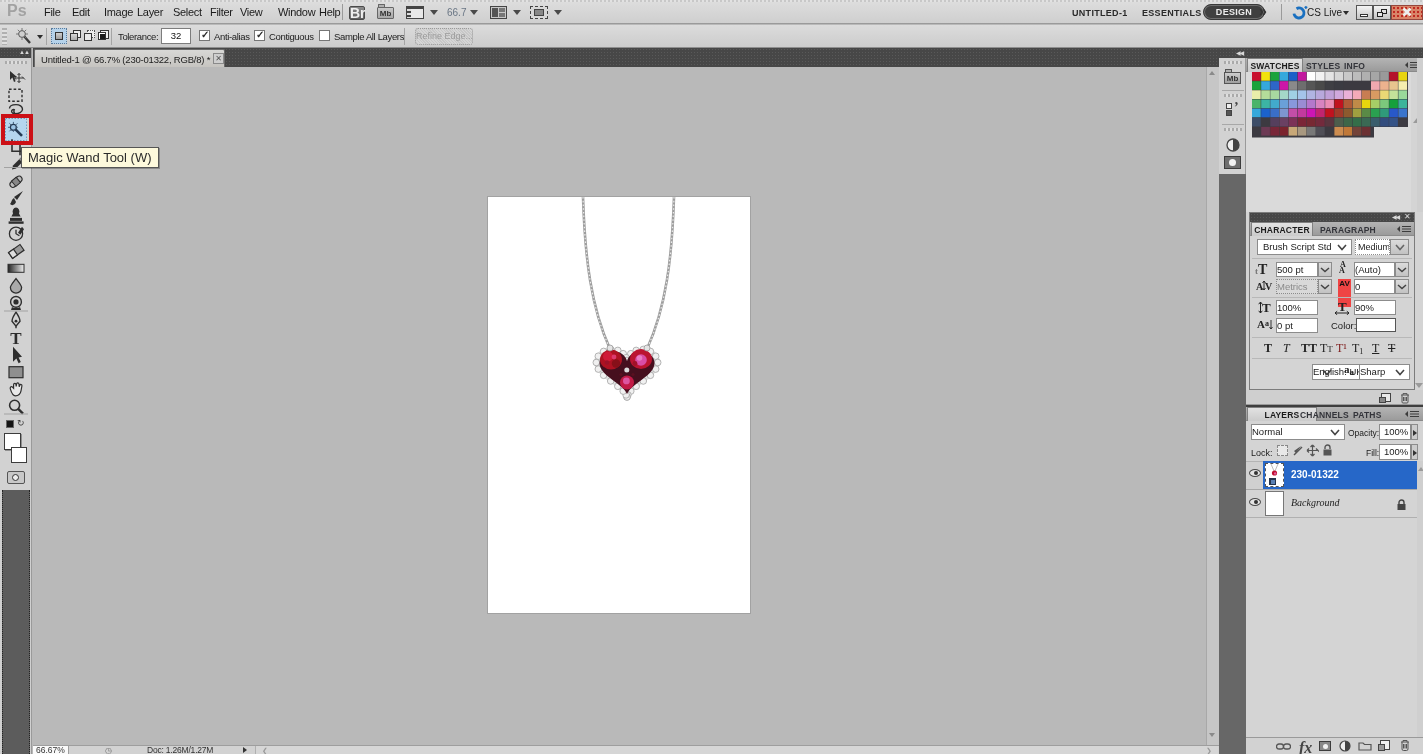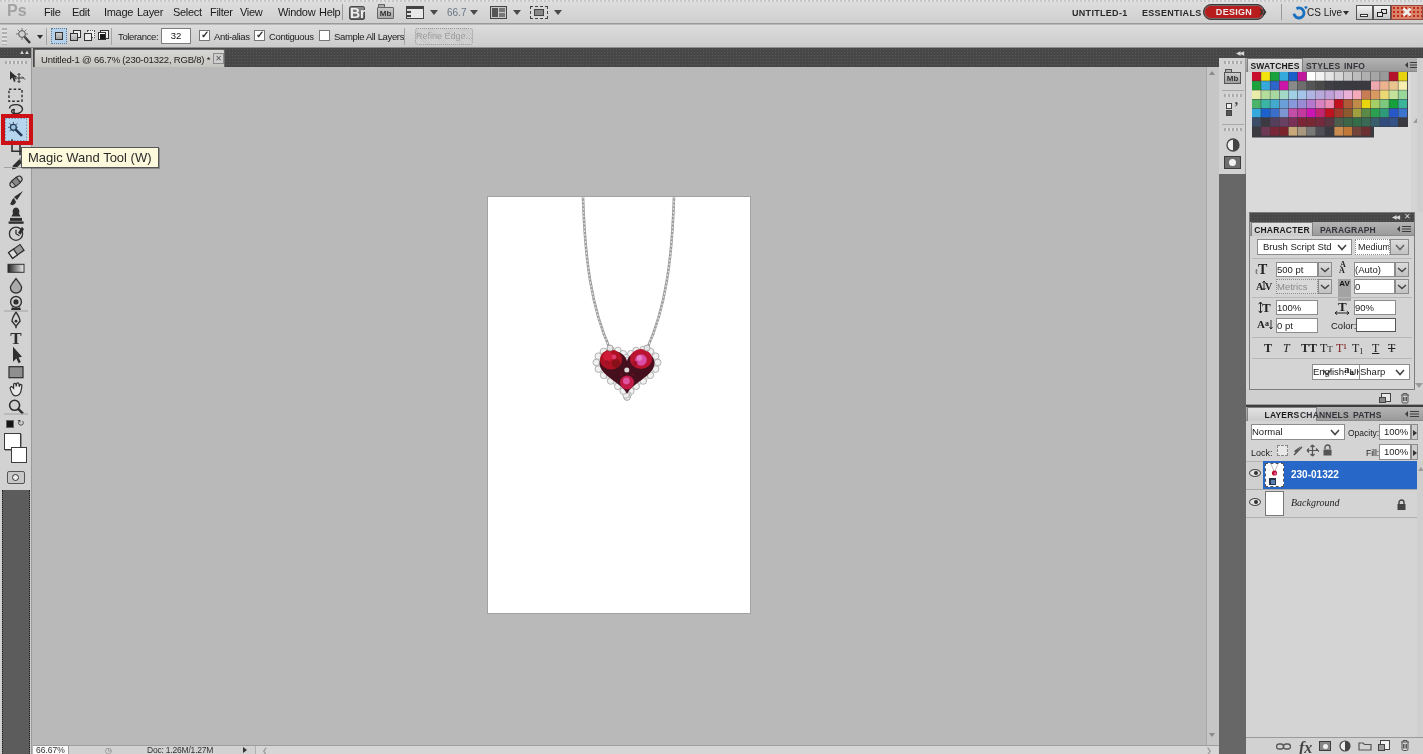--- a/index.html
+++ b/index.html
@@ -47,21 +47,21 @@
     <div class="abs" style="left:8px;top:1px;width:6px;height:4px;background:#777"></div>
     <div class="abs" style="left:8px;top:6px;width:6px;height:4px;background:#777"></div>
   </div>
 <div class="vgl" style="left:513px;top:10px"></div>
 <div class="abs" style="left:530px;top:6px;width:18px;height:13px;border:1px dashed #444;background:#d8d8d8">
     <div class="abs" style="left:3px;top:2px;width:10px;height:7px;background:#888;border:1px solid #444"></div>
   </div>
 <div class="vgl" style="left:554px;top:10px"></div>
 <span class="abs" style="left:1072px;top:8px;font-size:9px;font-weight:bold;color:#2a2a2a;letter-spacing:.3px">UNTITLED-1</span>
 <span class="abs" style="left:1142px;top:8px;font-size:9px;font-weight:bold;color:#2a2a2a;letter-spacing:.3px">ESSENTIALS</span>
-<div class="abs" style="left:1203px;top:4px;width:62px;height:16px;background:#b91c1c;border:1px solid #3a3a3a;border-radius:8px;box-shadow:inset 0 0 0 1px #6e6e6e;color:#ececec;font-size:9px;font-weight:bold;text-align:center;line-height:14px;letter-spacing:.3px">DESIGN</div>
+<div class="abs" style="left:1203px;top:4px;width:62px;height:16px;background:#404040;border:1px solid #3a3a3a;border-radius:8px;box-shadow:inset 0 0 0 1px #6e6e6e;color:#ececec;font-size:9px;font-weight:bold;text-align:center;line-height:14px;letter-spacing:.3px">DESIGN</div>
 <span class="abs" style="left:1259px;top:3px;font-size:14px;font-weight:bold;color:#333">»</span>
 <div class="abs" style="left:1281px;top:4px;width:1px;height:16px;background:#9a9a9a"></div>
 <svg class="abs" style="left:1292px;top:5px" width="16" height="15">
     <circle cx="7" cy="8" r="5" fill="none" stroke="#1a70c0" stroke-width="2.8" stroke-dasharray="25,7" transform="rotate(-120 7 8)"></circle>
     <path d="M12.4,2.4 h3 M13.9,0.9 v3" stroke="#1a70c0" stroke-width="1.4"></path>
   </svg>
 <span class="abs" style="left:1307px;top:7px;font-size:10px;color:#1b1b1b">CS Live</span>
 <div class="abs" style="left:1343px;top:11px;width:0;height:0;border-left:3.5px solid transparent;border-right:3.5px solid transparent;border-top:4.5px solid #2c2c2c"></div>
 <div class="abs" style="left:1356px;top:5px;width:17px;height:15px;background:linear-gradient(#f4f4f4,#c4c4c4);border:1px solid #555">
     <div class="abs" style="left:3px;top:8px;width:8px;height:3px;background:#fff;border:1px solid #333"></div>
@@ -500,21 +500,21 @@
 <svg class="abs" style="left:1255px;top:279px" width="18" height="15">
     <text x="1" y="11" font-family="Liberation Serif,serif" font-size="10" font-weight="bold" fill="#222">A</text>
     <text x="10" y="11" font-family="Liberation Serif,serif" font-size="10" font-weight="bold" fill="#222">V</text>
     <path d="M9,2 v9 M9,2 l-1.5,2 M9,2 l1.5,2 M9,11 l-1.5,-2 M9,11 l1.5,-2" stroke="#222" stroke-width="0.9" fill="none"></path>
   </svg>
 <div class="combo" style="left:1276px;top:279px;width:42px;height:15px;line-height:13px;background:#d9d9d9;border-style:dotted;color:#8a8a8a">Metrics</div>
 <div class="vbtn" style="left:1318px;top:279px;width:14px;height:15px"></div>
 <svg class="abs" style="left:1320px;top:284px" width="10" height="6">
     <path d="M1,1 L5,4.5 L9,1" fill="none" stroke="#444" stroke-width="1.5"></path>
   </svg>
-<div class="abs" style="left:1338px;top:279px;width:13px;height:22px;background:#a3a3a3;color:#111;font-size:8px;font-weight:bold;text-align:center;line-height:10px;font-family:Liberation Sans, sans-serif">AV</div>
+<div class="abs" style="left:1338px;top:279px;width:13px;height:28px;background:#ef4444;color:#111;font-size:8px;font-weight:bold;text-align:center;line-height:10px;font-family:Liberation Sans, sans-serif">AV</div>
 <div class="combo" style="left:1354px;top:279px;width:41px;height:15px;line-height:13px">0</div>
 <div class="vbtn" style="left:1395px;top:279px;width:14px;height:15px"></div>
 <svg class="abs" style="left:1397px;top:284px" width="10" height="6">
     <path d="M1,1 L5,4.5 L9,1" fill="none" stroke="#444" stroke-width="1.5"></path>
   </svg>
 <div class="abs" style="left:1252px;top:297px;width:160px;height:1px;border-top:1px solid #b8b8b8"></div>
 <svg class="abs" style="left:1258px;top:300px" width="16" height="15">
     <text x="4" y="12" font-family="Liberation Serif,serif" font-size="13" font-weight="bold" fill="#222">T</text>
     <path d="M2.5,2 v11 M2.5,2 l-1.8,2.2 M2.5,2 l1.8,2.2 M2.5,13 l-1.8,-2.2 M2.5,13 l1.8,-2.2" stroke="#222" stroke-width="1" fill="none"></path>
   </svg>

